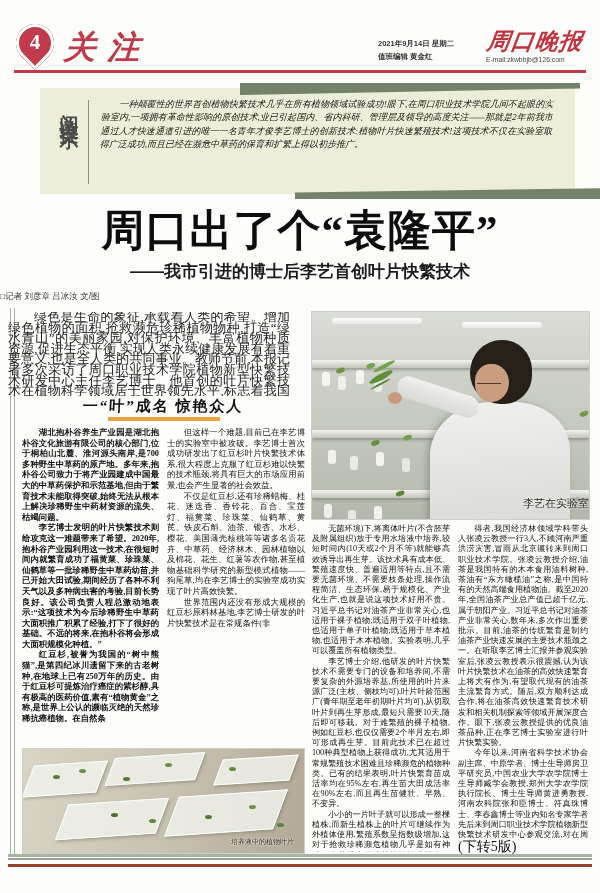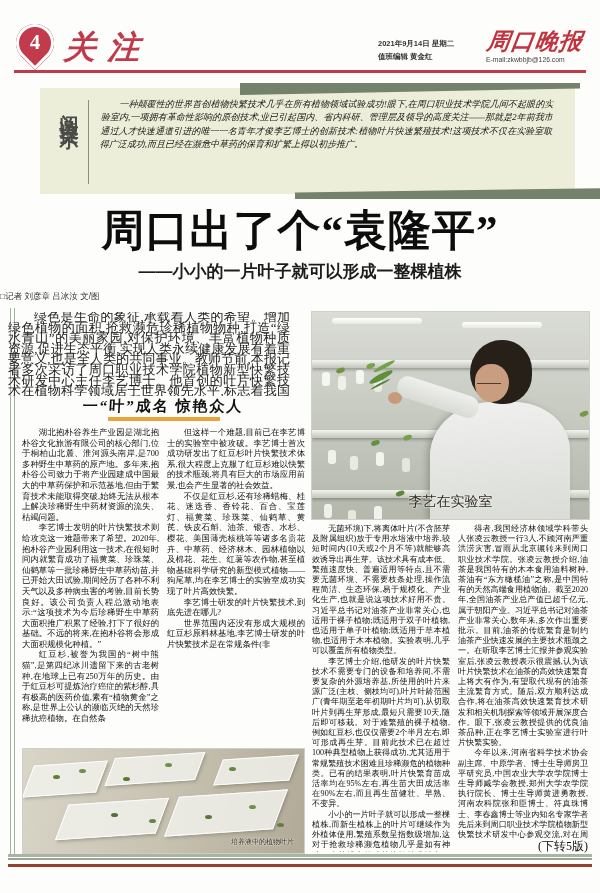--- a/index.html
+++ b/index.html
@@ -50,26 +50,26 @@
   .left-border{position:absolute;left:10px;top:308px;width:3px;height:546px;
        border-left:1px solid #a3b39f;border-right:1px solid #a3b39f;}
   .intro{position:absolute;left:8px;top:312px;width:282px;height:84px;overflow:hidden;
        font-size:13px;line-height:10.6px;text-align:justify;text-indent:2em;color:#222;}
   .section-heading{position:absolute;left:22px;top:397px;width:282px;text-align:center;
        font-size:15px;font-weight:bold;letter-spacing:2px;color:#111;transform:skewX(-3deg);}
   .heading-underline{position:absolute;left:108px;top:417px;width:112px;height:4px;background:#e8a33c;}
 
   .col{position:absolute;overflow:hidden;font-size:8.4px;line-height:10.6px;text-align:justify;color:#111;}
   .col p{margin:0;text-indent:2em;}
-  .col1{left:22px;top:428px;width:137px;height:318px;}
+  .col1{left:22px;top:428px;width:137px;height:318px;font-weight:bold;}
   .col2{left:167px;top:428px;width:138px;height:318px;}
   .col3{left:312px;top:524px;width:138px;height:328px;line-height:10.2px;font-size:8.1px;}
   .col4{left:458px;top:524px;width:130px;height:314px;line-height:10.2px;font-size:8.1px;}
-  .continued{position:absolute;left:458px;top:838px;width:130px;text-align:right;
-       font-size:12px;color:#111;}
+  .continued{position:absolute;left:458px;top:838px;width:130px;
+       font-size:14px;color:#111;}
 
   
   .lab-photo{position:absolute;left:311px;top:311px;width:277px;height:207px;overflow:hidden;
        background:linear-gradient(180deg,#dadcd6 0%,#c9ccc3 45%,#b4b7ac 100%);border:1px solid #cfcfc9;}
   .lab-photo .light{position:absolute;height:6px;background:linear-gradient(#ffffff,#e7e9e2);border-radius:3px;}
   .lab-photo .shelf{position:absolute;left:0;width:100%;height:8px;
        background:linear-gradient(#f2f3ee,#c3c6bc);box-shadow:0 2px 3px rgba(90,95,85,.45);}
   .lab-photo .vessels{position:absolute;left:10px;top:60px;width:8px;height:14px;border-radius:3px;
        background:rgba(248,249,245,.9);
        box-shadow:16px 4px 0 rgba(244,246,240,.85), 34px -2px 0 rgba(250,250,246,.9),
@@ -91,21 +91,21 @@
        background:#c99d80;border-radius:48% 52% 55% 50%;}
   .lab-photo .glasses{position:absolute;left:165px;top:66px;width:24px;height:5px;
        border-bottom:1.5px solid #4a3c30;}
   .lab-photo .arm{position:absolute;left:84px;top:74px;width:84px;height:22px;
        background:linear-gradient(#eff0ed,#d8dad4);border-radius:10px;transform:rotate(18deg);}
   .lab-photo .hand{position:absolute;left:76px;top:80px;width:14px;height:12px;
        background:#c79a7c;border-radius:50%;}
   .lab-photo .sprig{position:absolute;left:56px;top:62px;width:26px;height:6px;border-radius:50%;
        background:#5f8f3a;transform:rotate(-28deg);
        box-shadow:8px -8px 0 -1px #74a24a, -4px 6px 0 -2px #537f33;}
-  .lab-caption{position:absolute;left:0;bottom:8px;width:100%;text-align:center;font-size:14px;
+  .lab-caption{position:absolute;left:0;bottom:8px;width:100%;text-align:right;font-size:11px;
        color:#2f2b24;text-shadow:0 0 2px #f2f2ea,0 0 2px #f2f2ea;}
 
   
   .trays-photo{position:absolute;left:22px;top:748px;width:281px;height:104px;overflow:hidden;
        background:linear-gradient(100deg,#d9d5c7 0%,#c6c0af 55%,#b2aa98 100%);border:1px solid #cfcfc9;}
   .trays-photo .tray{position:absolute;background:rgba(242,243,238,.82);border:1px solid rgba(255,255,255,.9);
        transform:skewX(-24deg) rotate(-4deg);box-shadow:2px 2px 3px rgba(90,88,75,.35);}
   .trays-photo .t1{left:6px;top:14px;width:70px;height:30px;}
   .trays-photo .t2{left:88px;top:6px;width:86px;height:26px;}
   .trays-photo .t3{left:40px;top:52px;width:96px;height:34px;}
@@ -143,40 +143,39 @@
 
   <div class="tips">
     <div class="ribbon-top"></div>
     <div class="ribbon-bottom"></div>
     <div class="tips-label">阅读提示</div>
     <div class="tips-divider"></div>
     <div class="tips-text">一种颠覆性的世界首创植物快繁技术几乎在所有植物领域试验成功!眼下,在周口职业技术学院几间不起眼的实验室内,一项拥有革命性影响的原创技术,业已引起国内、省内科研、管理层及领导的高度关注——那就是2年前我市通过人才快速通道引进的唯一一名青年才俊李艺博士的创新技术:植物叶片快速繁殖技术!这项技术不仅在实验室取得广泛成功,而且已经在濒危中草药的保育和扩繁上得以初步推广。</div>
   </div>
 
   <div class="headline">周口出了个“袁隆平”</div>
-  <div class="subtitle">——小小的一片叶子就可以形成一整棵植株</div>
+  <div class="subtitle">——我市引进的博士后李艺首创叶片快繁技术</div>
   <div class="byline">□记者 刘彦章 吕冰汝 文/图</div>
 
   <div class="left-border"></div>
 
   <div class="intro">绿色是生命的象征,承载着人类的希望。增加绿色植物的面积,抢救濒危珍稀植物物种,打造“绿水青山”的美丽家园,对保护环境、丰富植物种质资源,促进生态平衡,实现人类永续健康发展有着重要意义,也是全人类的共同事业。教师节前,本报记者多次采访了周口职业技术学院植物新型快繁技术研发中心主任李艺博士。他首创的叶片快繁技术在植物科学领域居于世界领先水平,标志着我国在植物再生领域实现重大突破。这一研究成果受到国内众多专家教授的高度评价。“一片叶子就能变成一棵植物”——一叶一天堂!这不是科幻小说,也不是宗教神话,李艺博士的这项技术,让玄想诗意真真切切地成为了现实。</div>
 
   <div class="section-heading">一“叶”成名  惊艳众人</div>
   <div class="heading-underline"></div>
 
   <div class="col col1">
     <p>湖北抱朴谷养生产业园是湖北抱朴谷文化旅游有限公司的核心部门,位于桐柏山北麓、淮河源头南岸,是700多种野生中草药的原产地。多年来,抱朴谷公司致力于将产业园建成中国最大的中草药保护和示范基地,但由于繁育技术未能取得突破,始终无法从根本上解决珍稀野生中药材资源的流失、枯竭问题。</p>
     <p>李艺博士发明的叶片快繁技术则给攻克这一难题带来了希望。2020年,抱朴谷产业园利用这一技术,在很短时间内就繁育成功了福黄菜、珍珠菜、仙鹤草等一批珍稀野生中草药幼苗,并已开始大田试验,期间经历了各种不利天气以及多种病虫害的考验,目前长势良好。该公司负责人程总激动地表示:“这项技术为今后珍稀野生中草药大面积推广积累了经验,打下了很好的基础。不远的将来,在抱朴谷将会形成大面积规模化种植。”</p>
     <p>红豆杉,被誉为我国的“树中熊猫”,是第四纪冰川遗留下来的古老树种,在地球上已有250万年的历史。由于红豆杉可提炼治疗癌症的紫杉醇,具有极高的医药价值,素有“植物黄金”之称,是世界上公认的濒临灭绝的天然珍稀抗癌植物。在自然条</p>
   </div>
 
   <div class="col col2">
     <p>但这样一个难题,目前已在李艺博士的实验室中被攻破。李艺博士首次成功研发出了红豆杉叶片快繁技术体系,很大程度上克服了红豆杉难以快繁的技术瓶颈,将具有巨大的市场应用前景,也会产生显著的社会效益。</p>
     <p>不仅是红豆杉,还有珍稀蜡梅、桂花、迷迭香、香铃花、百合、宝莲灯、福黄菜、珍珠菜、仙鹤草、黄芪、铁皮石斛、油茶、银杏、水杉、樱花、美国薄壳核桃等等诸多名贵花卉、中草药、经济林木、园林植物以及棉花、花生、红薯等农作物,甚至植物基础科学研究的新型模式植物——狗尾草,均在李艺博士的实验室成功实现了叶片高效快繁。</p>
-    <p>李艺博士研发的叶片快繁技术,到底先进在哪儿?</p>
     <p>世界范围内还没有形成大规模的红豆杉原料林基地,李艺博士研发的叶片快繁技术是在常规条件(非</p>
   </div>
 
   <div class="lab-photo">
     <div class="light" style="left:20px;top:6px;width:90px;"></div>
     <div class="light" style="left:150px;top:10px;width:80px;"></div>
     <div class="shelf" style="top:48px;"></div>
     <div class="shelf" style="top:118px;"></div>
     <div class="shelf" style="top:178px;"></div>
     <div class="vessels"></div>

